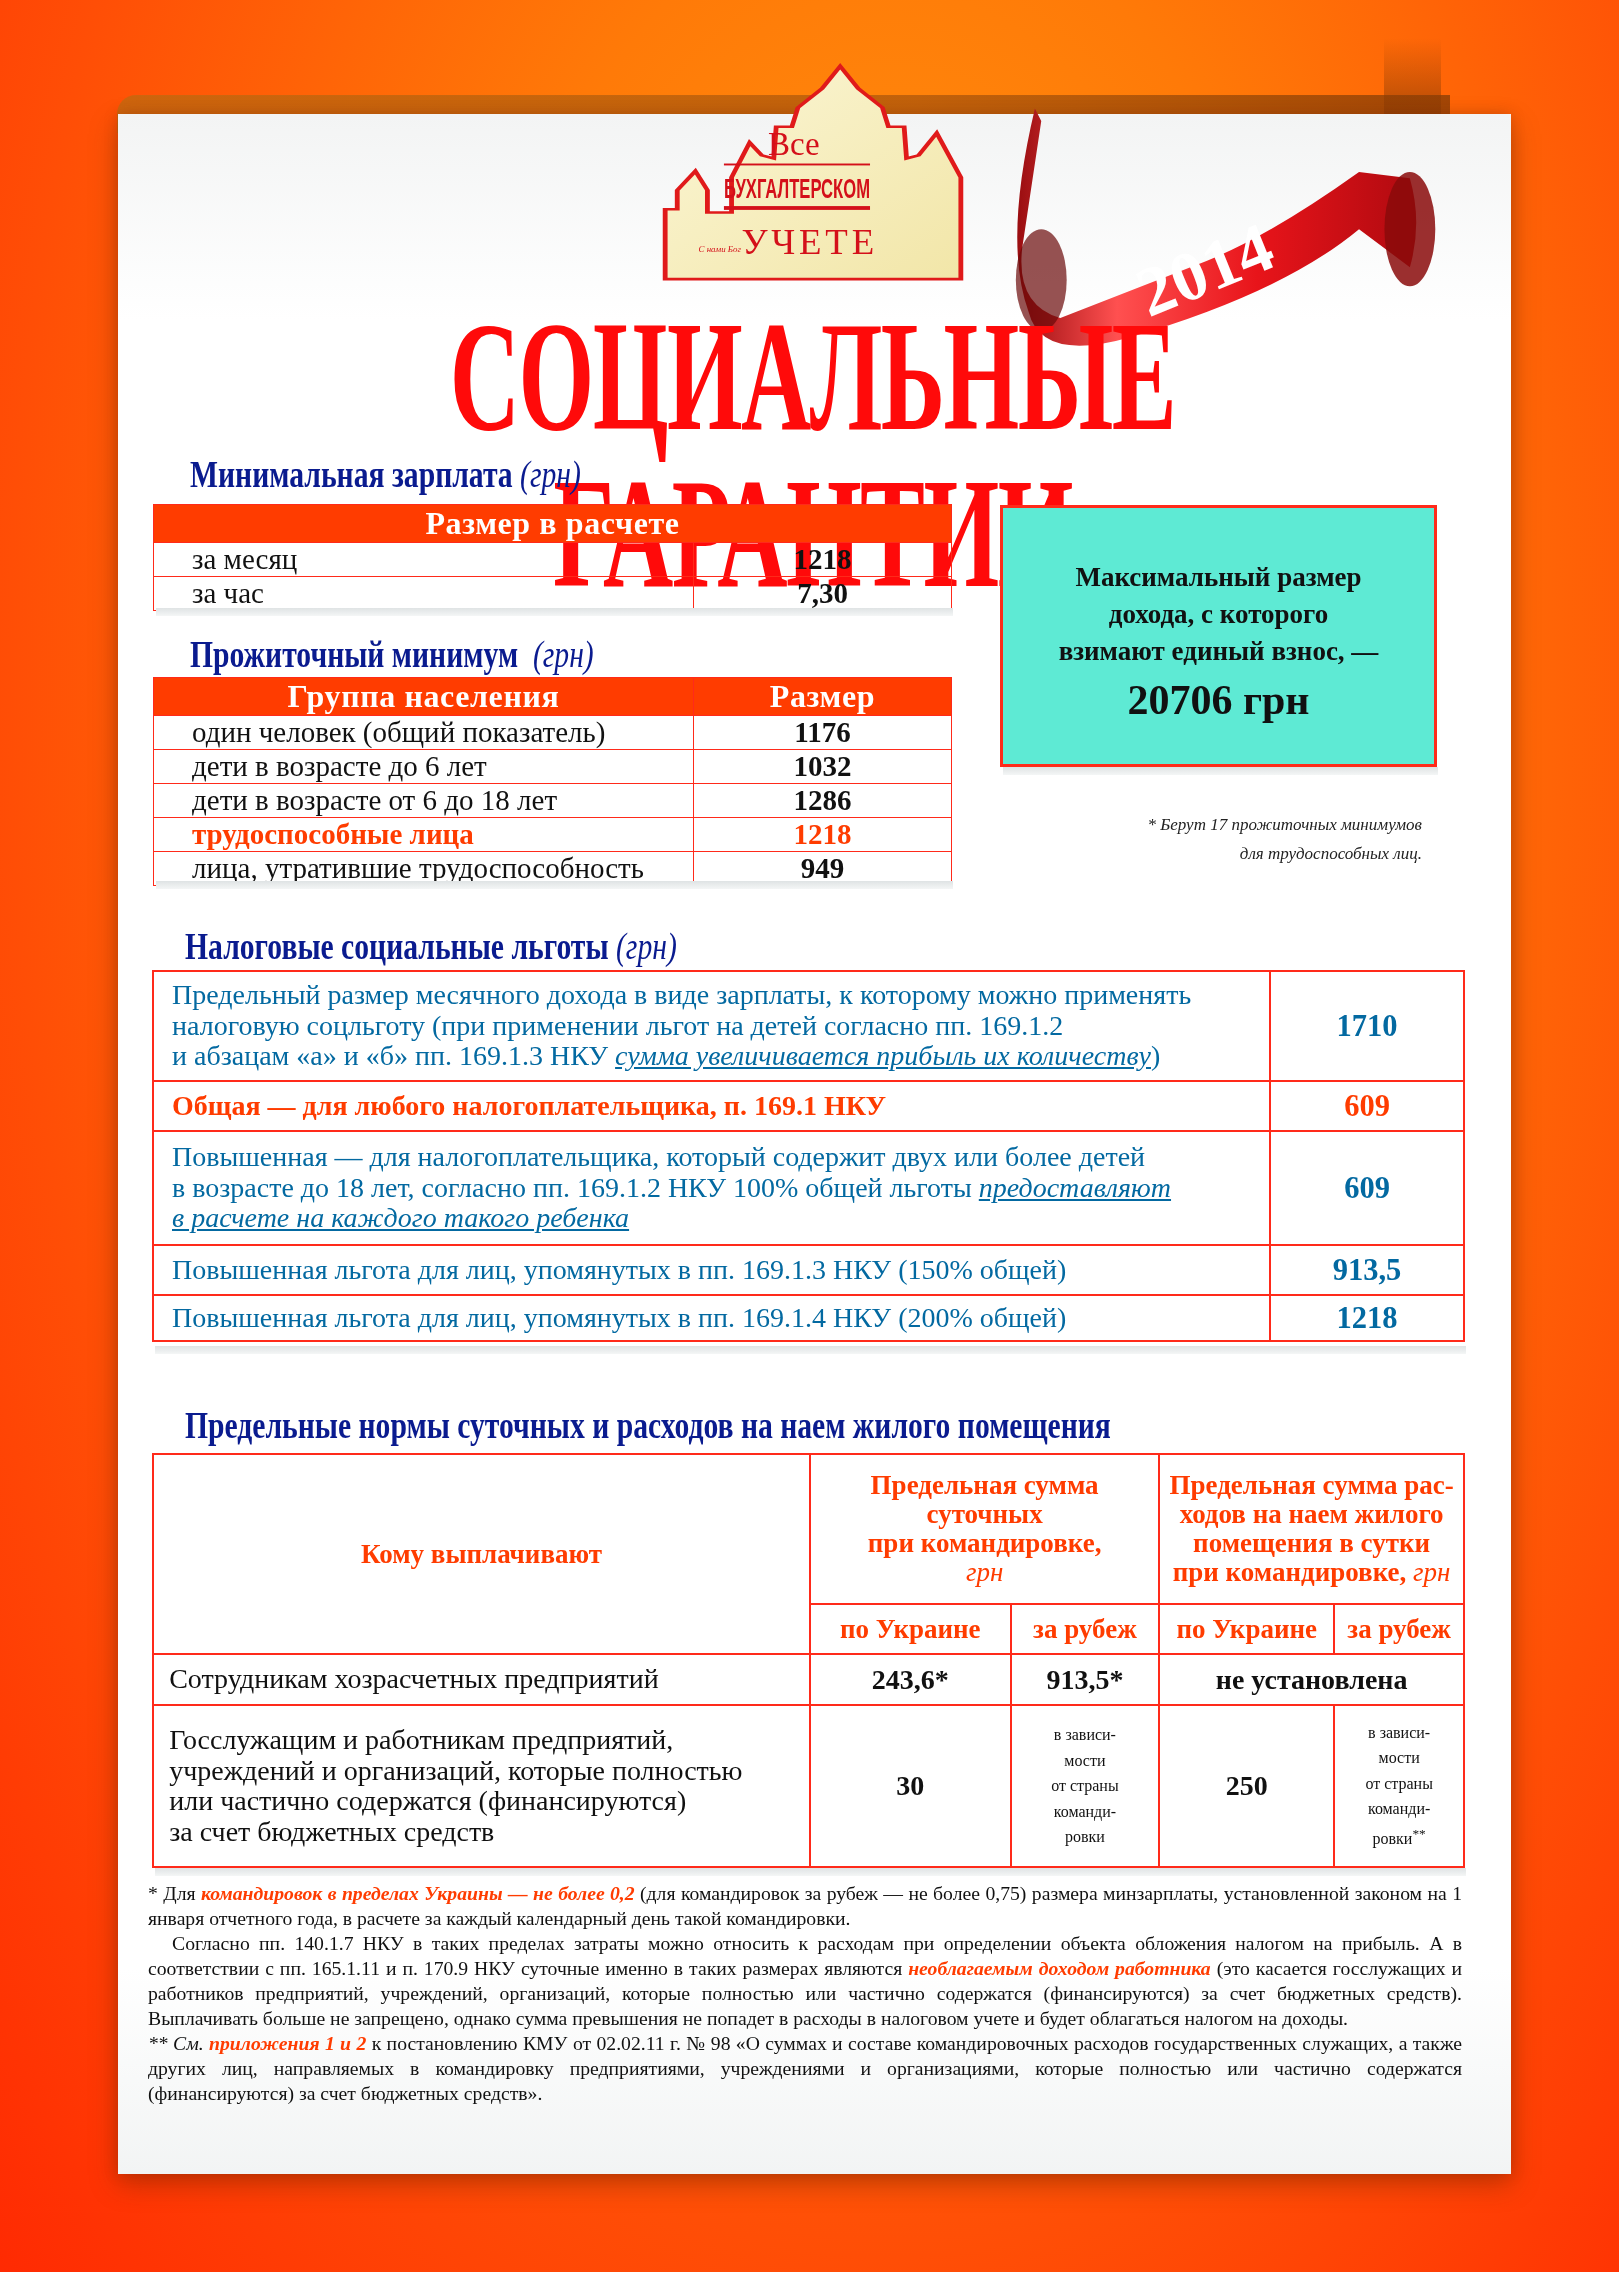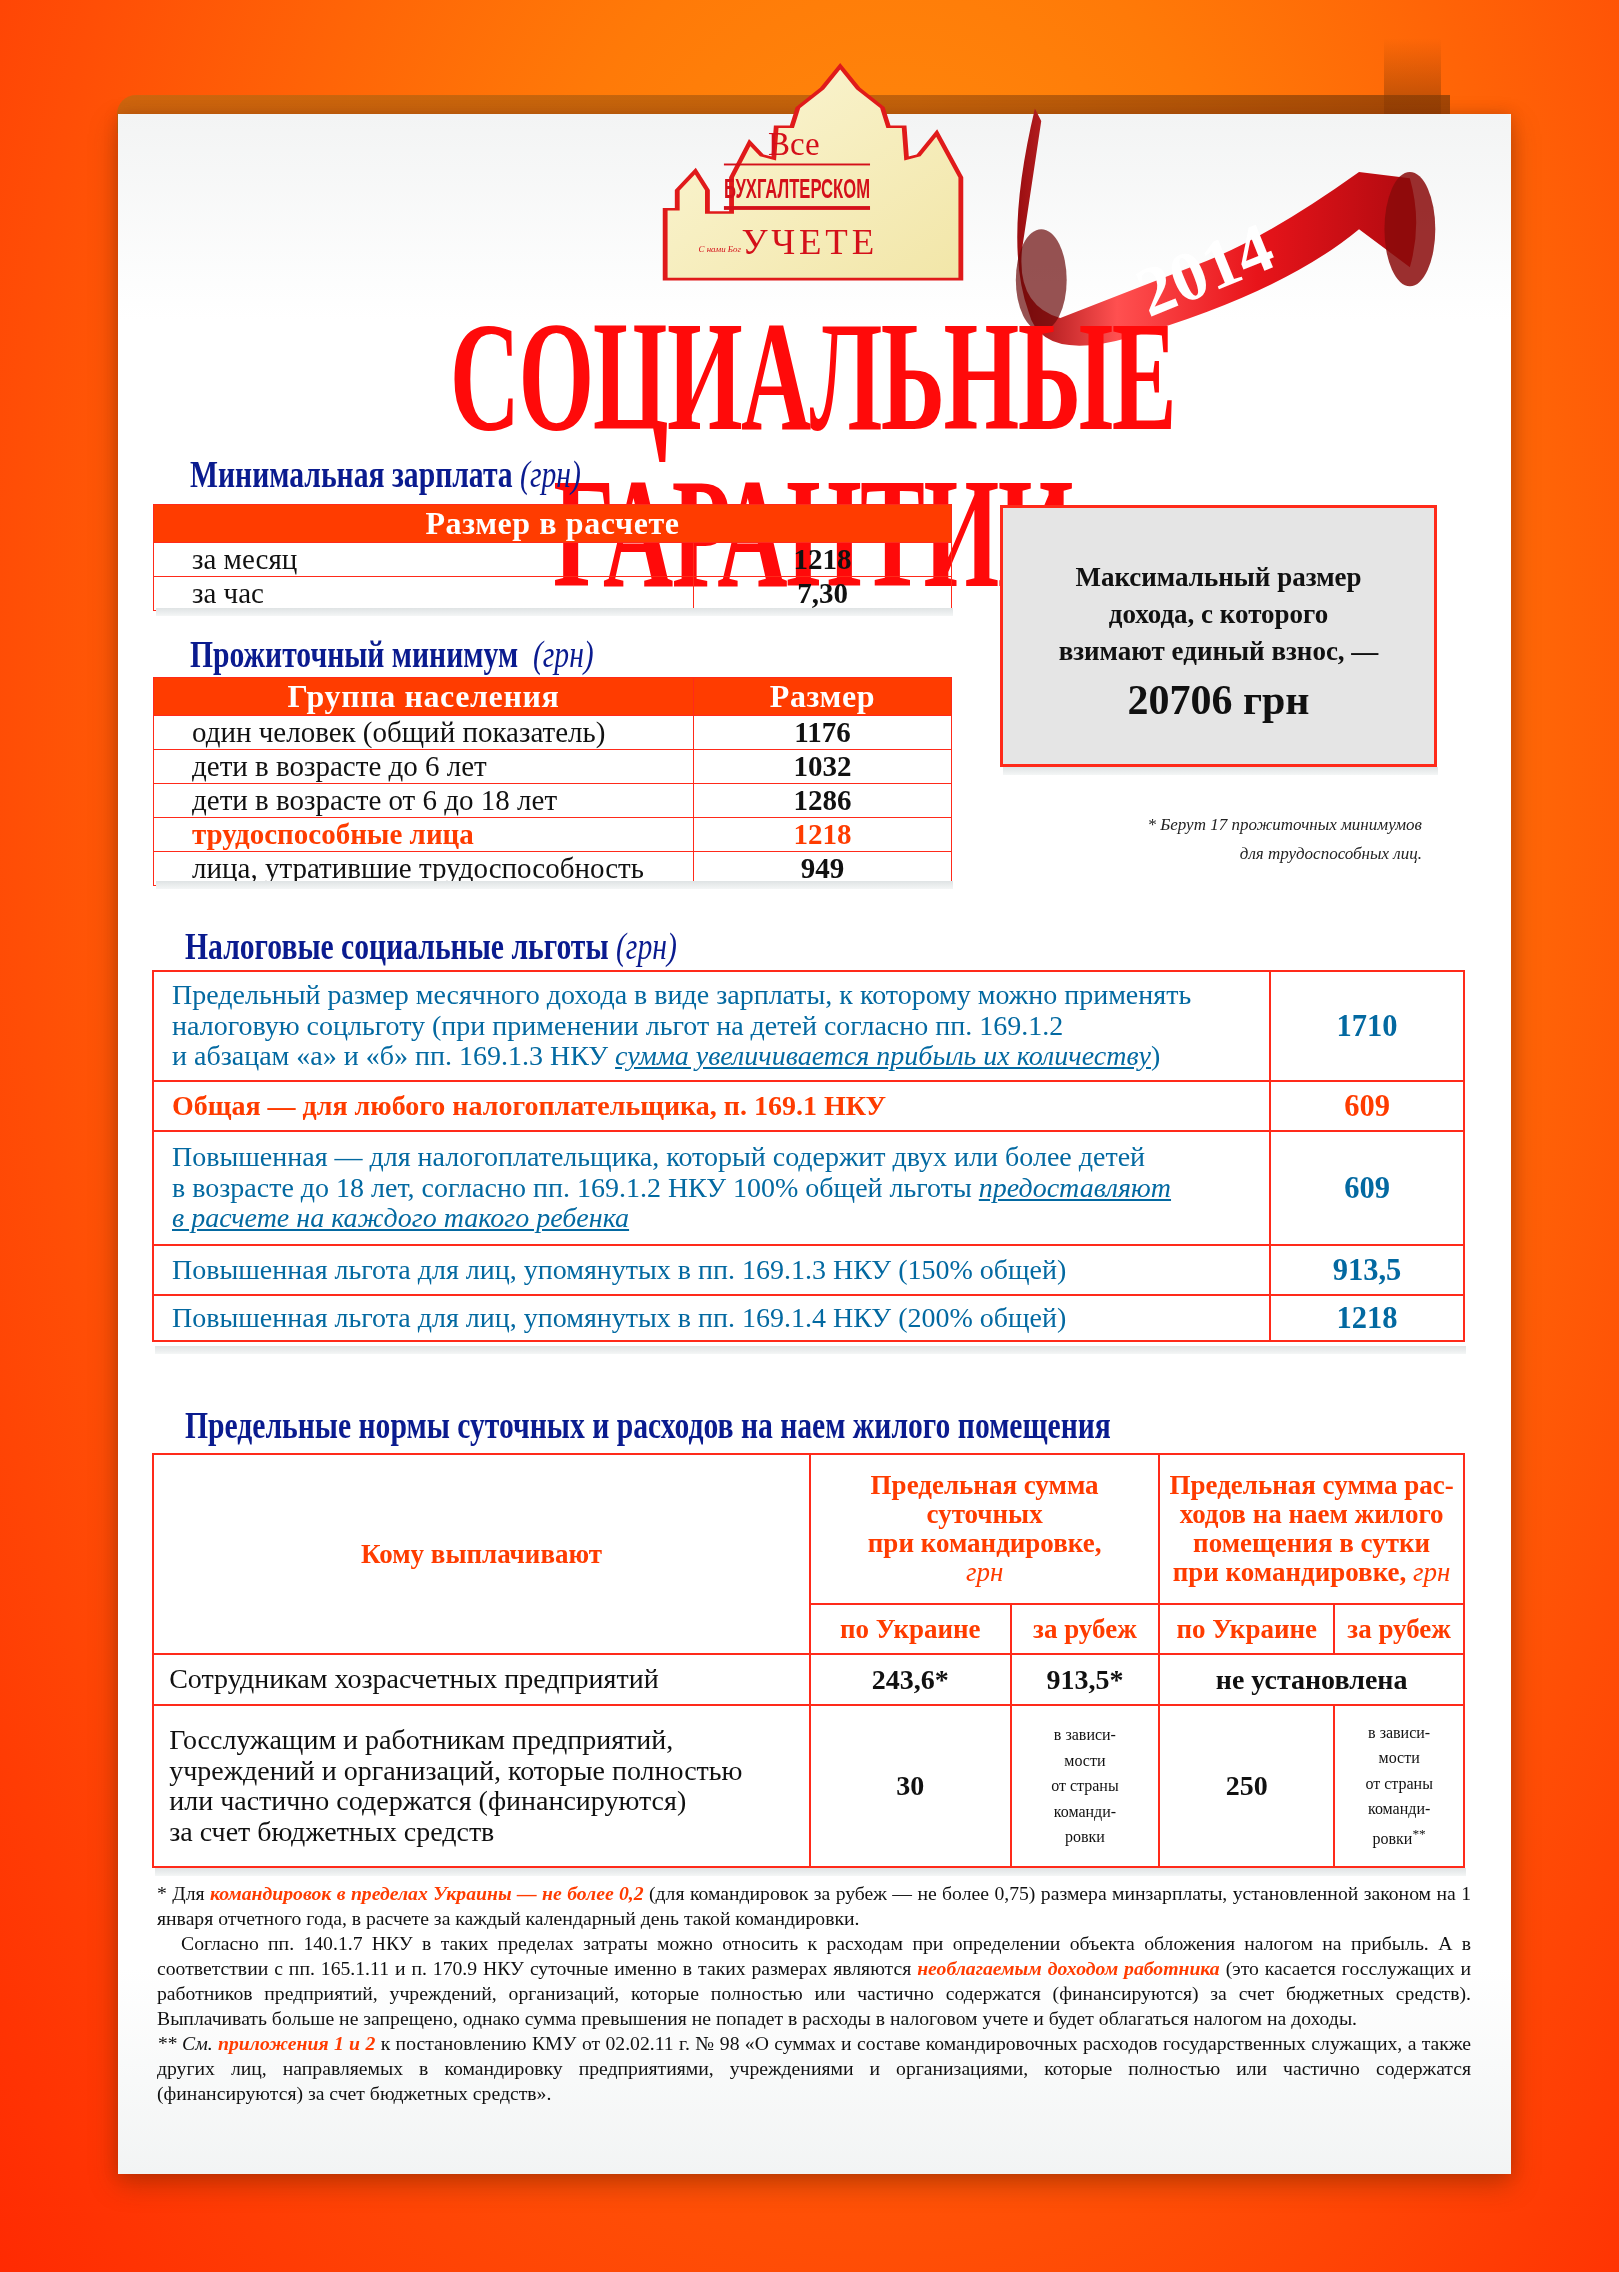--- a/index.html
+++ b/index.html
@@ -54,42 +54,42 @@
   .t1 td, .t2 td { border: 1.9px solid #ff2a1a; font-size: 29px; color: #111; height: 34px; vertical-align: middle; }
   .thead { background: #ff3c00; color: #fff !important; font-weight: 700; text-align: center; font-size: 32px !important; letter-spacing: 0.6px; }
   .lbl { padding-left: 38px; }
   .val { text-align: center; font-weight: 700; }
   .hl { color: #ff3c00 !important; font-weight: 700; }
   .shadowbar { position: absolute; height: 7.6px; background: linear-gradient(#dfe3e4, #f4f6f6); }
 
   
   .maxbox {
     left: 1000px; top: 505px; width: 437px; height: 262px; border: 3.2px solid #ff2a1a;
-    text-align: center; background: #e5e5e5;
+    text-align: center; background: #5eead4;
   }
   .maxbox .txt { margin-top: 51px; font-size: 27px; font-weight: 700; line-height: 37px; color: #111; }
   .maxbox .amt { margin-top: 6.3px; font-size: 42px; font-weight: 700; color: #111; }
   .maxnote { left: 1003px; top: 810px; width: 419px; text-align: right; font-style: italic; font-size: 17px; line-height: 29px; color: #222; }
 
   
   .t3 td { border: 2.5px solid #ff2a1a; font-size: 28px; color: #0369a1; vertical-align: middle; }
   .t3 .txt { padding: 5.1px 18px; line-height: 30.5px; }
   .t3 .v { text-align: center; font-weight: 700; font-size: 30.5px; width: 194px; }
   .u { text-decoration: underline; font-style: italic; }
 
   
   .t4 td { border: 2.5px solid #ff2a1a; color: #111; vertical-align: middle; text-align: center; }
   .t4 .hdr { color: #ff3c00; font-weight: 700; font-size: 27px; line-height: 29px; }
   .t4 .hdr i { font-weight: 400; }
   .t4 .sub { color: #ff3c00; font-weight: 700; font-size: 27px; height: 50px; }
   .t4 .who { text-align: left; padding-left: 15.2px; font-size: 28px; line-height: 30.5px; }
   .t4 .num { font-weight: 700; font-size: 28px; }
   .t4 .dep { font-weight: 400; font-size: 16px; line-height: 25.4px; }
 
-  .foot { left: 157px; top: 1881px; width: 1314px; font-size: 19.7px; line-height: 25px; color: #111; text-align: justify; }
+  .foot { left: 148px; top: 1881px; width: 1314px; font-size: 19.7px; line-height: 25px; color: #111; text-align: justify; }
   .foot .r { color: #ff3c00; font-style: italic; font-weight: 700; }
   .foot p { margin: 0; }
   .foot .ind { text-indent: 24px; }
 </style>
 </head>
 <body>
 
 <div class="curl-top"></div>
 <div class="curl-right"></div>
 

